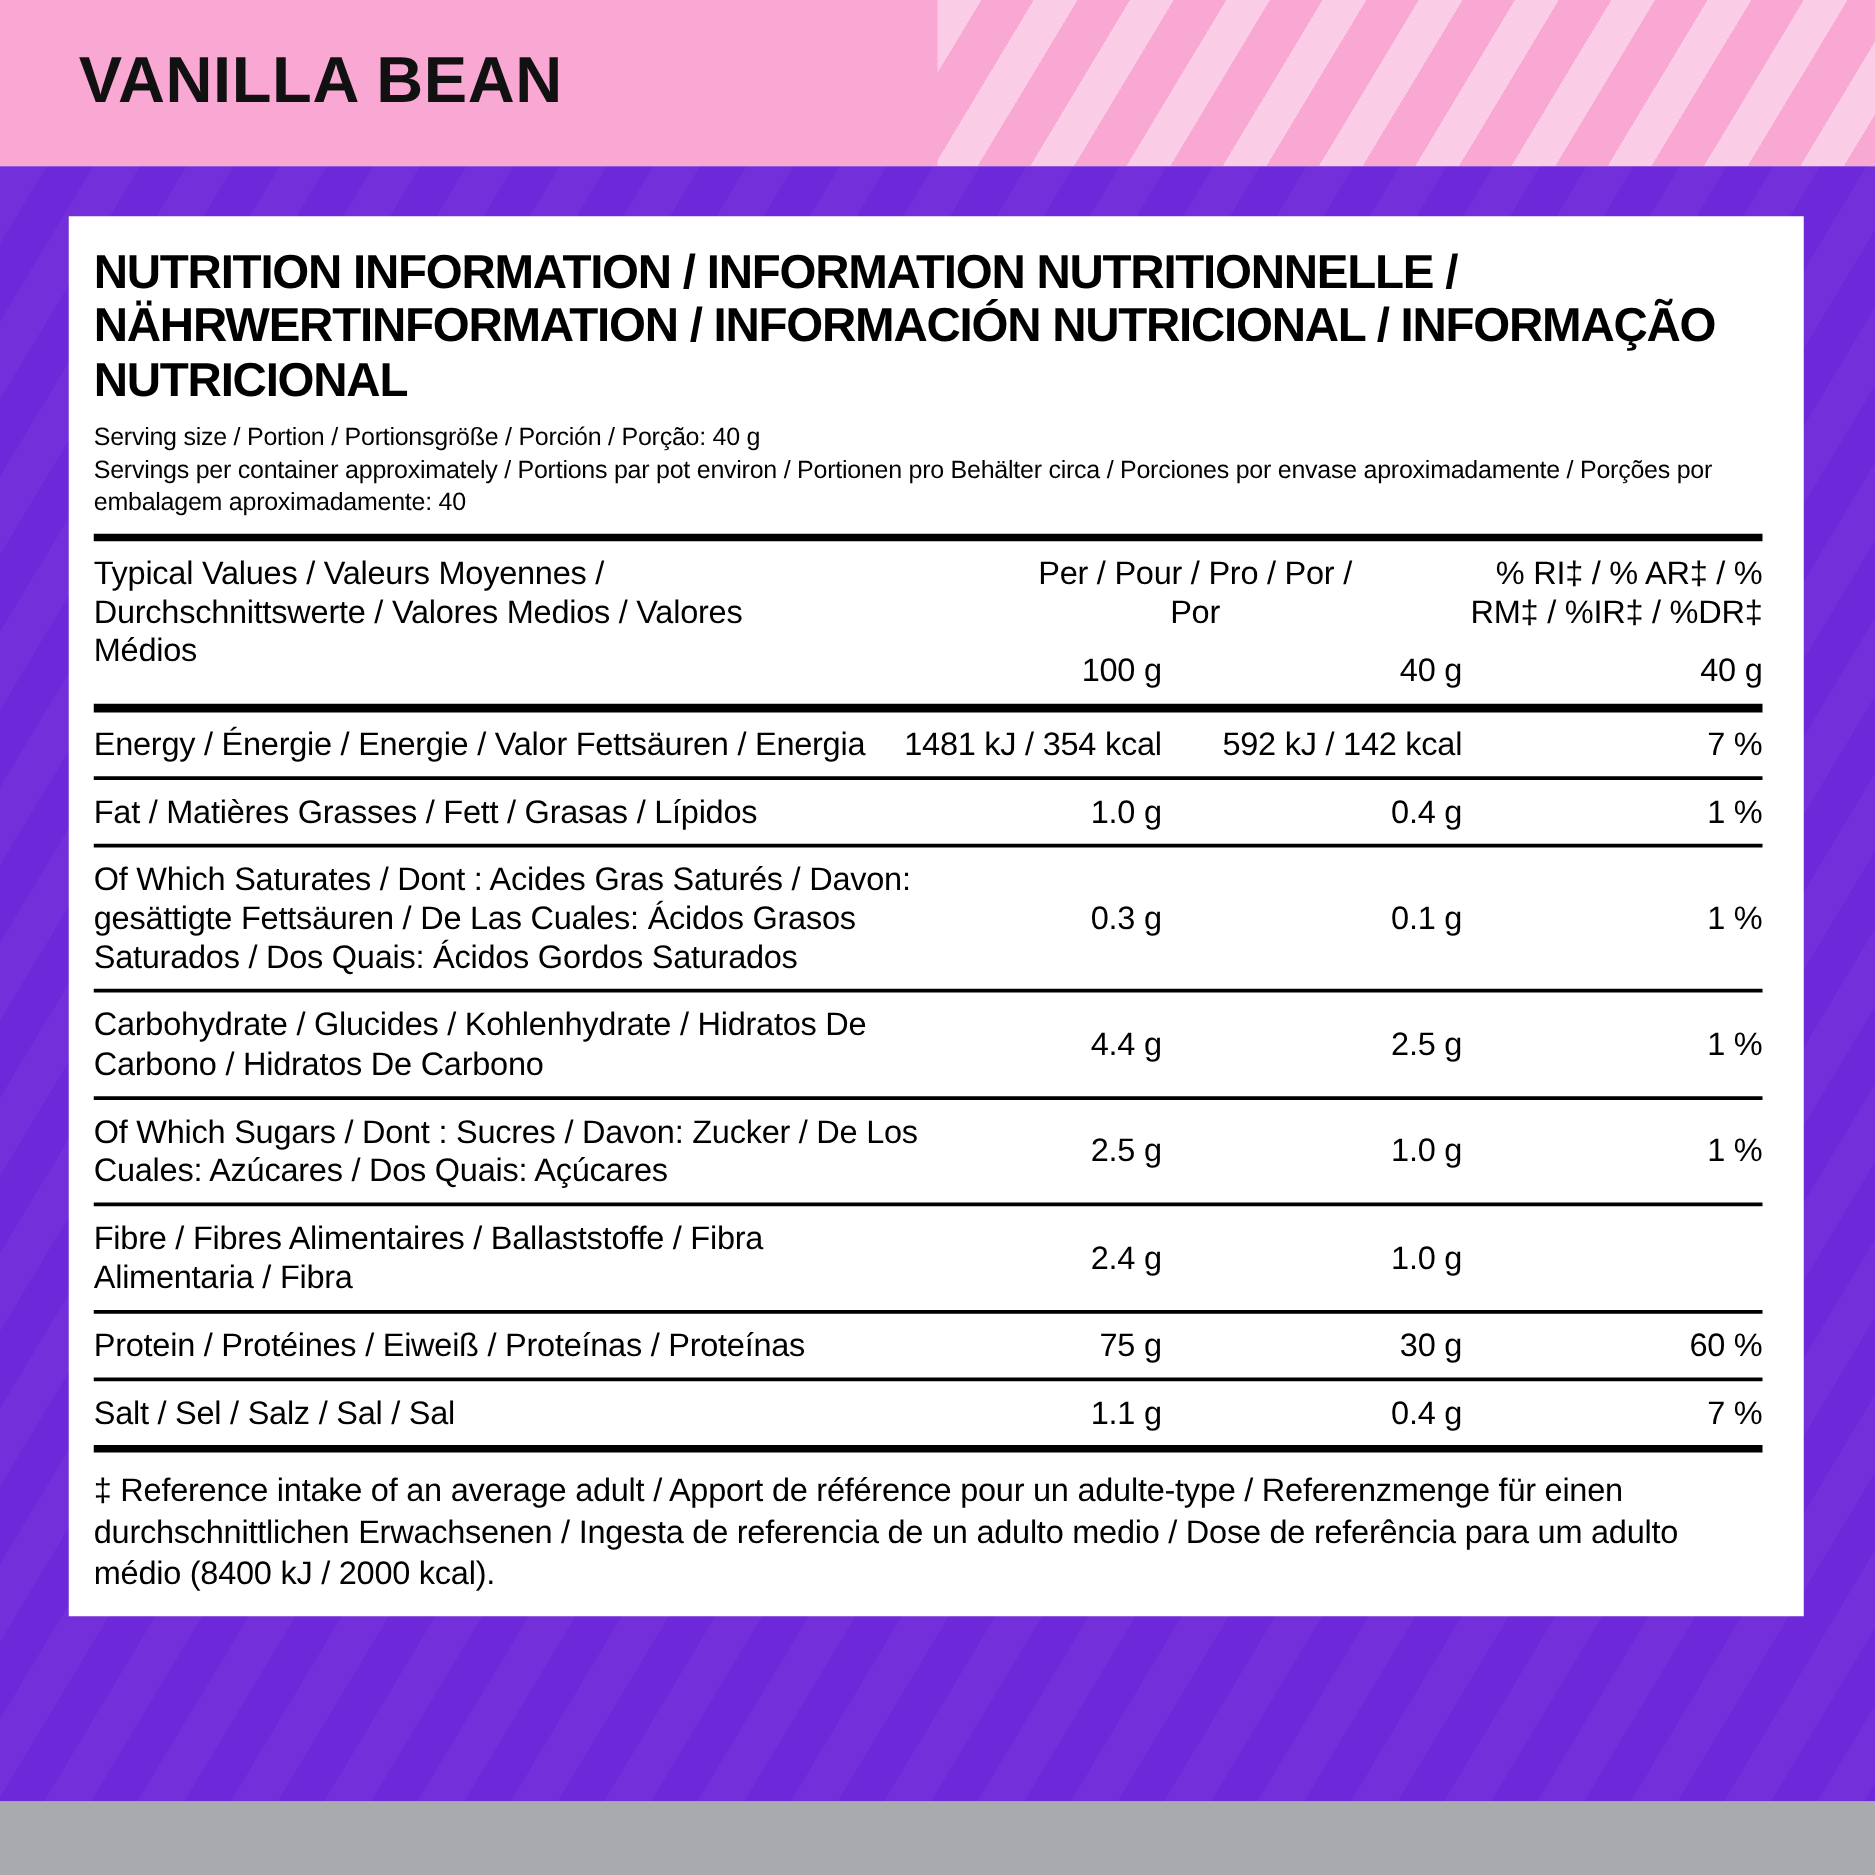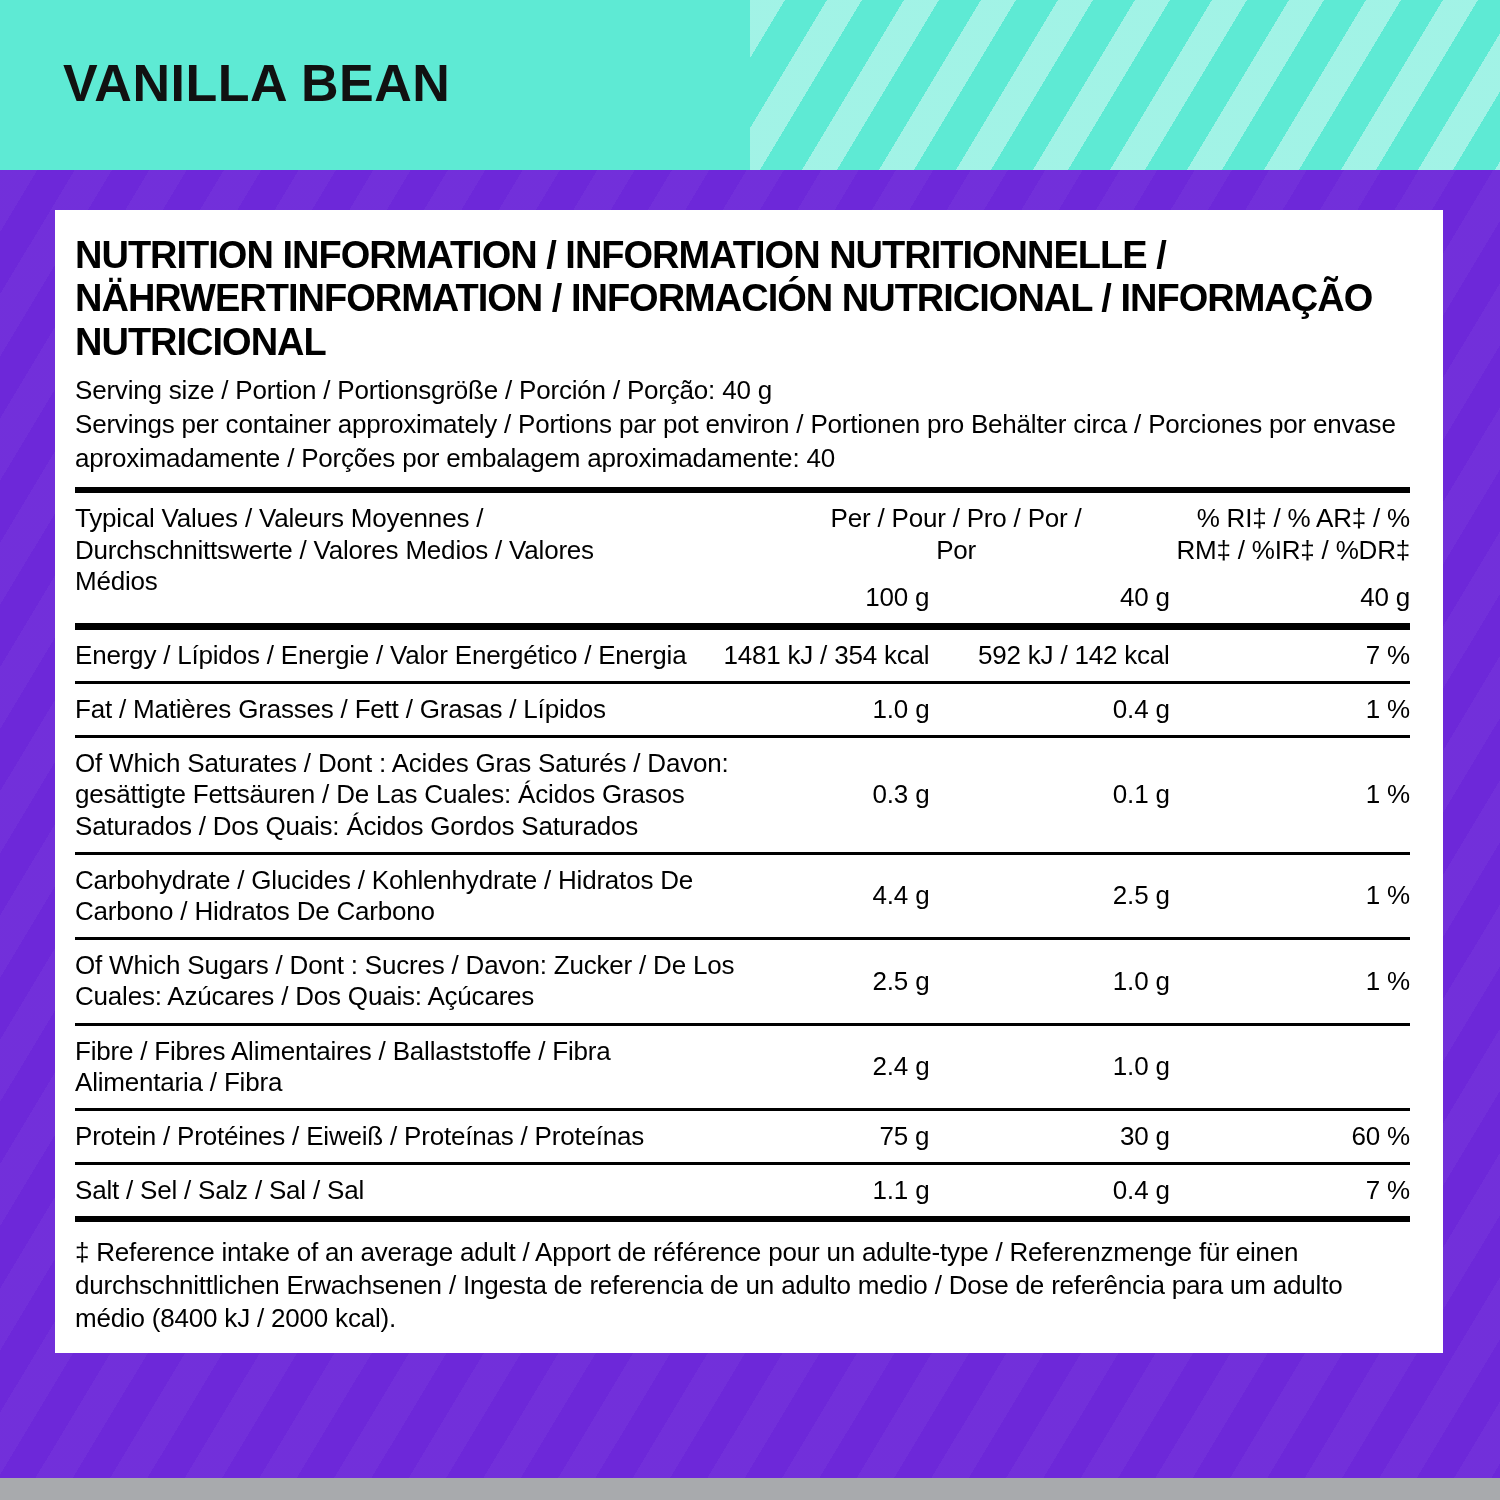--- a/index.html
+++ b/index.html
@@ -3,22 +3,22 @@
 <meta charset="utf-8">
 <style>
   html,body{margin:0;padding:0;}
   body{
     width:1500px;height:1500px;overflow:hidden;position:relative;
     font-family:"Liberation Sans","DejaVu Sans",sans-serif;
     background:#ffffff;color:#000;
   }
   
   .flavor-band{
-    position:relative;width:1500px;height:170px;
-    background:#5eead4;overflow:hidden;
+    position:relative;width:1500px;height:133px;
+    background:#f9a8d4;overflow:hidden;
   }
   .flavor-stripes{
     position:absolute;top:0;bottom:0;left:750px;right:0;
     background:repeating-linear-gradient(121deg,
       rgba(255,255,255,0.42) 0 30px, rgba(255,255,255,0) 30px 66px);
   }
   .flavor-name{
     position:absolute;left:63px;top:50%;transform:translateY(-54%);
     margin:0;font-size:52px;font-weight:800;letter-spacing:0.5px;color:#111;
   }
@@ -36,21 +36,21 @@
   .panel{
     position:relative;margin:40px 0 0 55px;width:1388px;min-height:1020px;
     background:#ffffff;box-sizing:border-box;
     padding:24px 33px 18px 20px;
   }
   .panel-title{
     margin:0 0 10px 0;
     font-size:38px;line-height:1.14;font-weight:bold;letter-spacing:-1px;
   }
   .serving{
-    margin:0;font-size:26px;line-height:1.3;letter-spacing:-0.2px;
+    margin:0;font-size:20px;line-height:1.3;letter-spacing:-0.2px;
   }
   
   .nutri-table{margin-top:12px;}
   .t-head{
     display:grid;
     grid-template-columns:50% 14% 18% 18%;
     border-top:6px solid #000;border-bottom:7px solid #000;
     padding:10px 0 10px 0;
     font-weight:normal;font-size:26px;line-height:1.2;letter-spacing:-0.2px;
   }
@@ -104,21 +104,21 @@
         <div class="th-per">Per / Pour / Pro / Por / Por</div>
         <div class="th-ri">% RI‡ / % AR‡ / % RM‡ / %IR‡ / %DR‡</div>
         <div class="th-u th-u100">100 g</div>
         <div class="th-u th-u40">40 g</div>
         <div class="th-u th-u40ri">40 g</div>
       </div>
 
       <div class="t-body">
 
         <div class="row">
-          <span class="lbl">Energy / Lípidos / Energie / Valor Energético / Energia</span>
+          <span class="lbl">Energy / Énergie / Energie / Valor Fettsäuren / Energia</span>
           <span class="val v100">1481 kJ / 354 kcal</span>
           <span class="val v40">592 kJ / 142 kcal</span>
           <span class="val vri">7 %</span>
         </div>
 
         <div class="row">
           <span class="lbl">Fat / Matières Grasses / Fett / Grasas / Lípidos</span>
           <span class="val v100">1.0 g</span>
           <span class="val v40">0.4 g</span>
           <span class="val vri">1 %</span>

